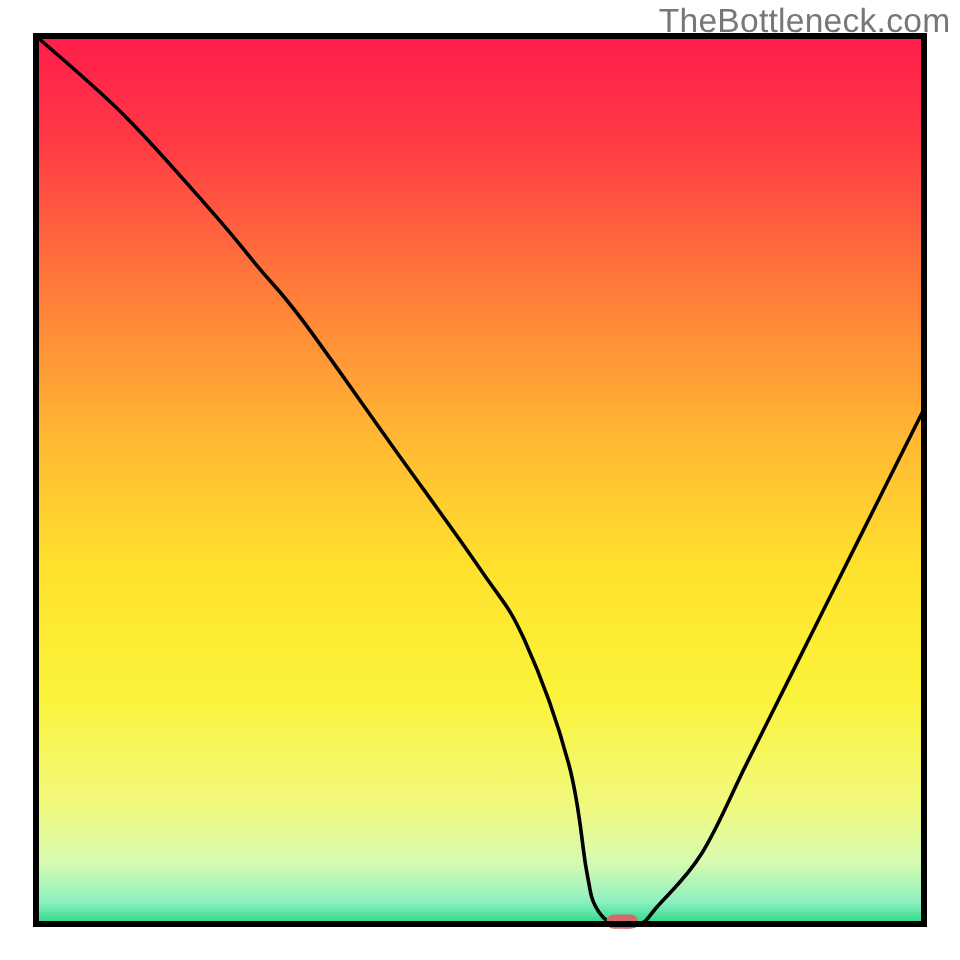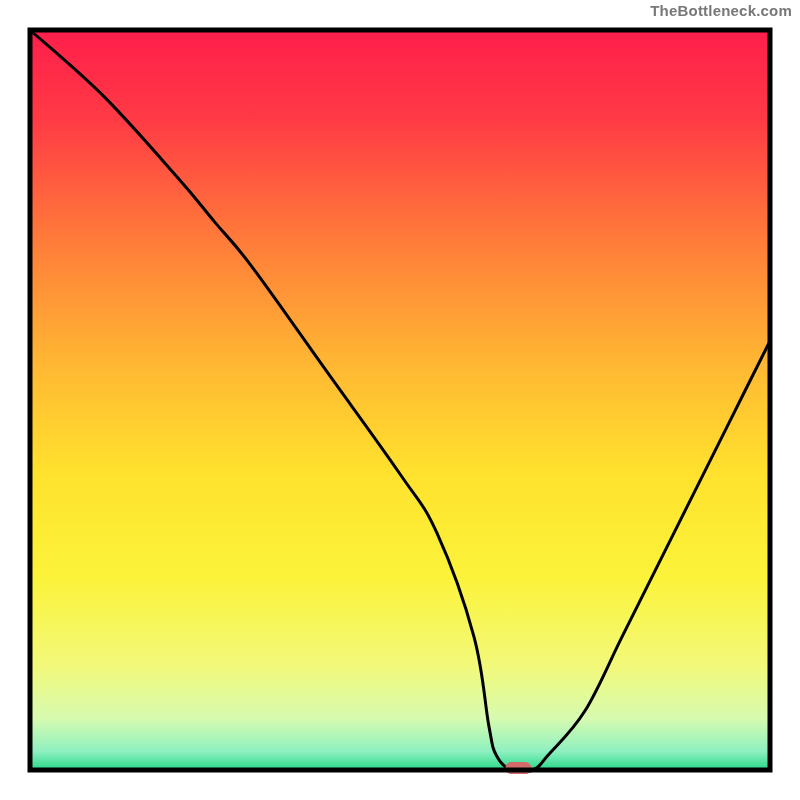--- a/index.html
+++ b/index.html
@@ -12,22 +12,22 @@
   }
   .chart-container {
     position: relative;
     width: 800px;
     height: 800px;
   }
   .watermark {
     position: absolute;
     top: 2px;
     right: 8px;
-    font-size: 15px;
-    font-weight: 700;
+    font-size: 28px;
+    font-weight: 400;
     color: #777;
     letter-spacing: 0.2px;
     z-index: 5;
   }
   svg {
     display: block;
   }
 </style>
 </head>
 <body>

